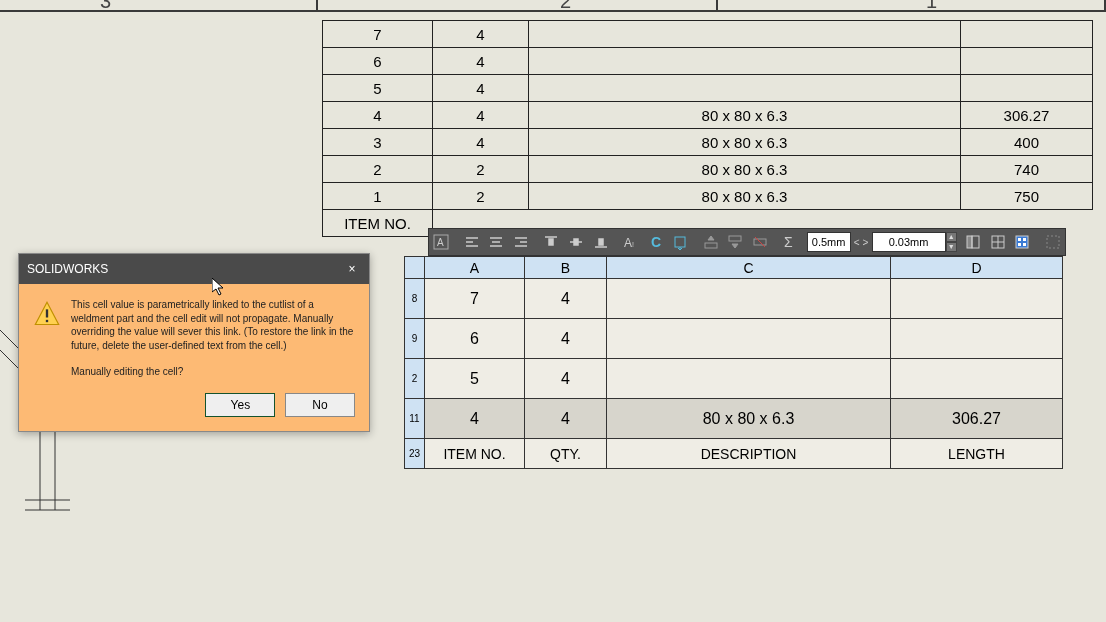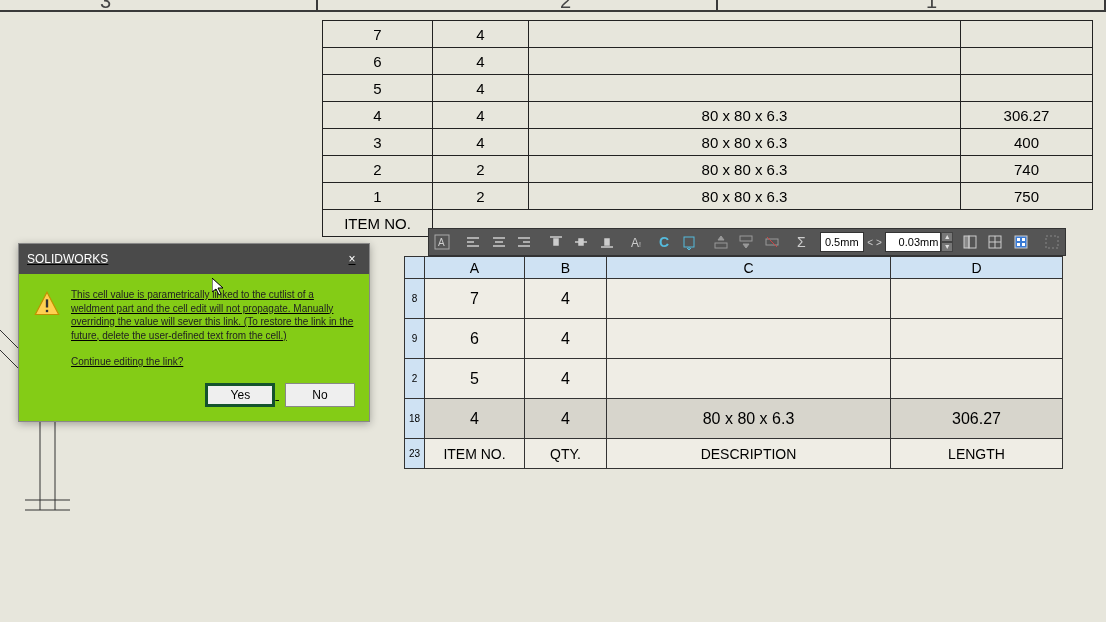--- a/index.html
+++ b/index.html
@@ -15,28 +15,28 @@
   }
   
   .draw-line { position:absolute; background:#3a3a3a; }
   .draw-lbl { position:absolute; font-size:20px; color:#444; font-family: Arial; }
 
   
   .bg-tbl { position:absolute; border-collapse:collapse; }
   .bg-tbl td { border:1px solid #222; text-align:center; padding:0 2px; font-size:15px; }
 
   
-  .dlg { position:absolute; left:18px; top:243px; width:352px; background:#84cc16; border:1px solid #888; box-shadow:0 2px 8px rgba(0,0,0,0.3); font-family:"Segoe UI",Arial;text-decoration:underline; }
+  .dlg { position:absolute; left:18px; top:253px; width:352px; background:#fdba74; border:1px solid #888; box-shadow:0 2px 8px rgba(0,0,0,0.3); font-family:"Segoe UI",Arial; }
   .dlg-hdr { background:#4a4a4a; color:#fff; font-size:12px; padding:6px 8px; display:flex; justify-content:space-between; align-items:center; }
   .dlg-close { width:18px; height:18px; display:flex; align-items:center; justify-content:center; color:#fff; }
   .dlg-body { padding:14px 14px 10px 14px; font-size:10px; color:#222; display:flex; }
   .dlg-icn { width:28px; margin-right:10px; margin-top:2px; }
   .dlg-btns { padding:6px 14px 14px 14px; text-align:right; }
   .dlg-btns button { width:70px; height:24px; font-size:12px; margin-left:6px; background:#efefef; border:1px solid #888; }
-  .dlg-btns button.primary { border:3px solid #14532d; }
+  .dlg-btns button.primary { border:1px solid #14532d; }
 
   
   .cursor { position:absolute; left:212px; top:278px; pointer-events:none; }
 
   
   .toolbar { position:absolute; left:428px; top:228px; width:638px; height:28px; background:#555; border:1px solid #333; display:flex; align-items:center; }
   .tbtn { width:24px; height:22px; margin:0 1px; border:1px solid transparent; display:flex; align-items:center; justify-content:center; color:#bbb; cursor:pointer; }
   .tbtn svg { width:16px; height:16px; }
   .tinput { height:20px; font-size:11px; background:#fff; border:1px solid #333; padding:0 2px; text-align:center; }
   .tspin { width:12px; display:flex; flex-direction:column; }
@@ -141,21 +141,21 @@
     <div class="dlg-icn">
       <svg width="28" height="28" viewBox="0 0 24 24">
         <polygon points="12,2 22,21 2,21" fill="#ffd050" stroke="#c09000" stroke-width="1"></polygon>
         <rect x="11" y="8" width="2" height="7" fill="#333"></rect>
         <rect x="11" y="17" width="2" height="2" fill="#333"></rect>
       </svg>
     </div>
     <div style="flex:1">
       <div style="line-height:1.35">This cell value is parametrically linked to the cutlist of a weldment part and the cell edit will not propagate. Manually overriding the value will sever this link. (To restore the link in the future, delete the user-defined text from the cell.)</div>
       <div style="height:14px"></div>
-      <div>Continue editing the link?</div>
+      <div>Manually editing the cell?</div>
     </div>
   </div>
   <div class="dlg-btns">
     <button class="primary">Yes</button>
     <button>No</button>
   </div>
 </div>
 
 <svg class="cursor" width="16" height="20" viewBox="0 0 16 20">
   <polygon points="0,0 0,14 4,11 7,17 9,16 6,10 11,10" fill="#fff" stroke="#000" stroke-width="1"></polygon>
@@ -250,21 +250,21 @@
   <div class="tbtn">
       <svg viewBox="0 0 16 16">
         <text x="2" y="13" font-size="14" fill="#ccc">Σ</text>
       </svg>
     </div>
   <div style="width:4px"></div>
   <input class="tinput" style="width: 44px;" value="0.5mm">
   <div class="tbtn" style="width:20px">
       <span style="font-size:10px;color:#ccc">&lt; &gt;</span>
     </div>
-  <input class="tinput" style="width: 56px; text-align: right;" value="0.03mm">
+  <input class="tinput" style="width: 74px;" value="0.03mm">
   <div class="tspin">
       <div>▲</div>
       <div>▼</div>
     </div>
   <div style="width:4px"></div>
   <div class="tbtn">
       <svg viewBox="0 0 16 16" stroke="#ccc" fill="none">
         <rect x="2" y="2" width="5" height="12" fill="#888"></rect>
         <rect x="7" y="2" width="7" height="12"></rect>
       </svg>
@@ -340,21 +340,21 @@
           <td></td>
         </tr>
         <tr style="height: 40px;">
           <td class="rowhdr">2</td>
           <td>5</td>
           <td>4</td>
           <td></td>
           <td></td>
         </tr>
         <tr class="selrow" style="height: 40px;">
-          <td class="rowhdr">18</td>
+          <td class="rowhdr">11</td>
           <td>4</td>
           <td>4</td>
           <td>80 x 80 x 6.3</td>
           <td>306.27</td>
         </tr>
         <tr class="ftr" style="height: 30px; margin-left: 46px;">
           <td class="rowhdr">23</td>
           <td>ITEM NO.</td>
           <td>QTY.</td>
           <td>DESCRIPTION</td>

